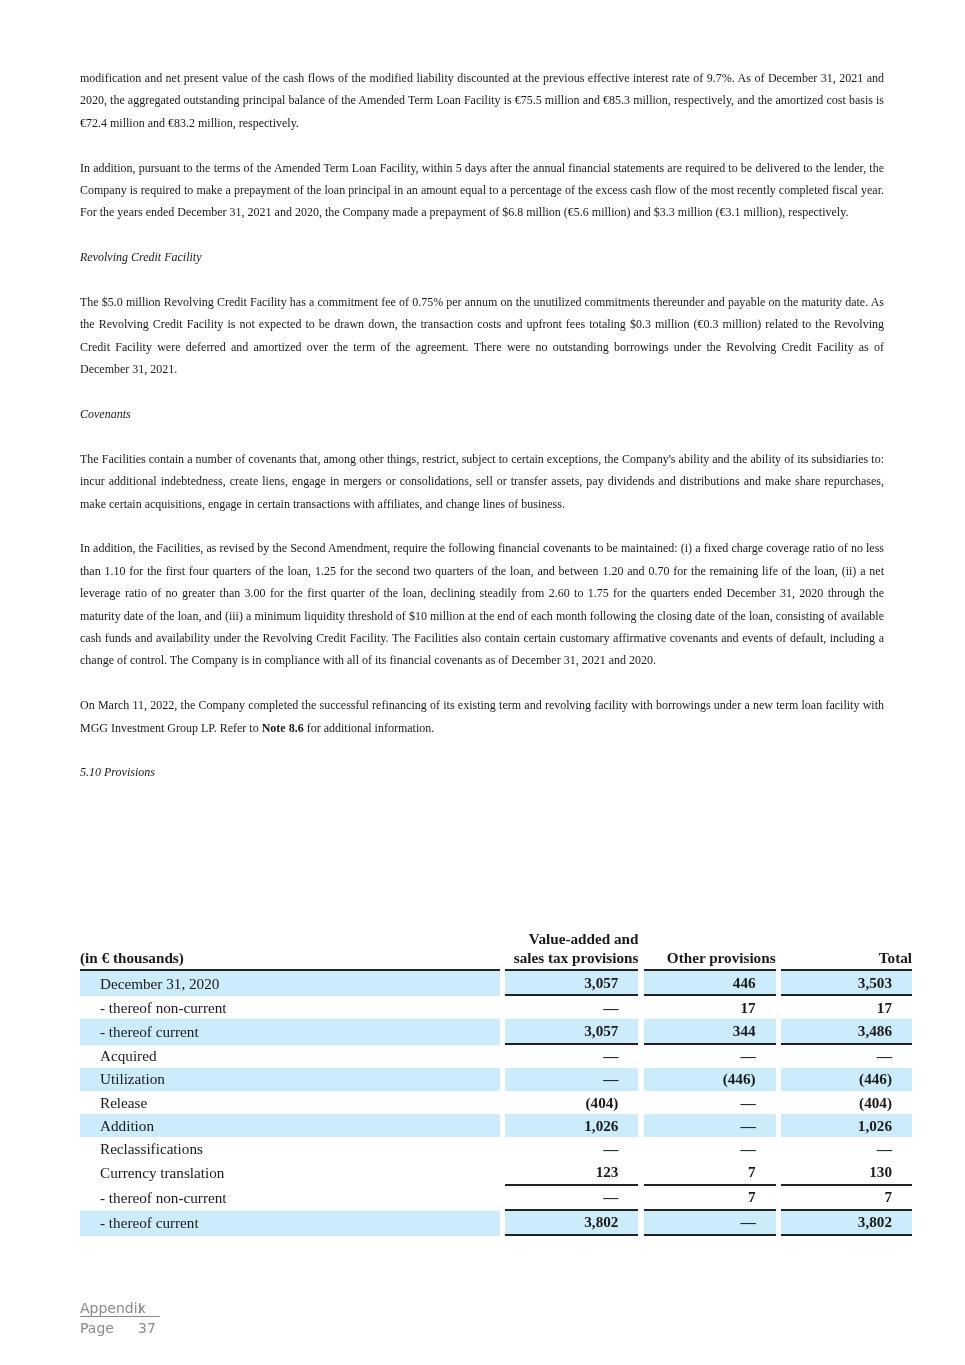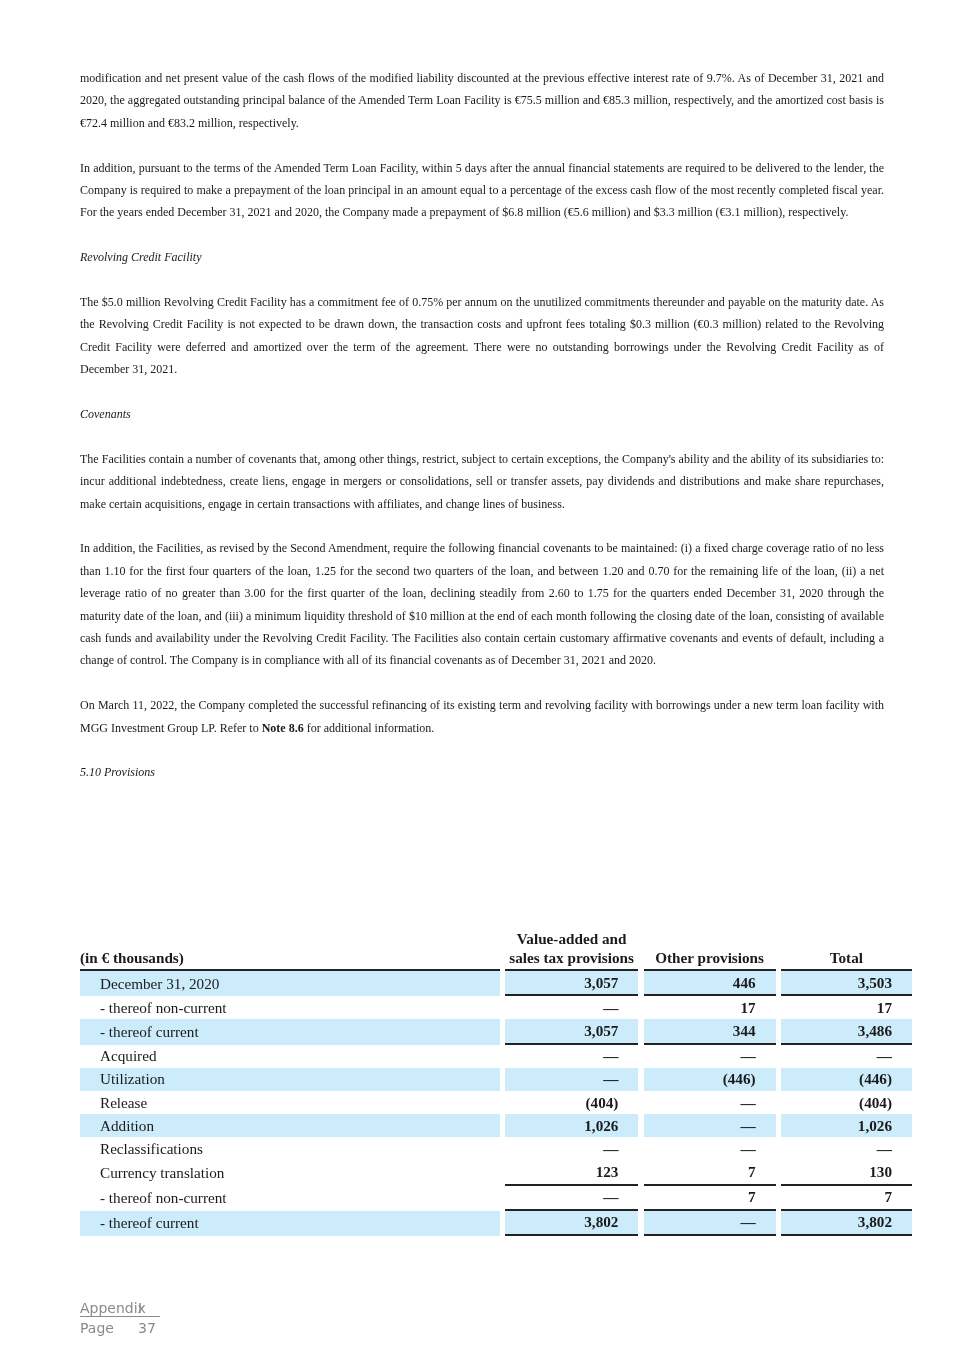--- a/index.html
+++ b/index.html
@@ -6,21 +6,21 @@
     body { width: 965px; height: 1365px; position: relative; overflow: hidden;
            font-family: "Liberation Serif", serif; color: #1a1a1a; }
     .page { position: absolute; left: 80px; top: 67px; width: 804px; }
     p { margin: 0; font-size: 12px; line-height: 22.4px; text-align: justify; }
     .gap { height: 22.4px; }
     .ital { font-style: italic; text-align: left; }
     .tbl-wrap { position: absolute; left: 80px; top: 929px; width: 832px; }
     table { border-collapse: separate; border-spacing: 0; width: 832px; font-size: 15.2px; }
     th { font-weight: bold; line-height: 19px; vertical-align: bottom; padding: 0 0 2px 0; }
     th.lbl { text-align: left; }
-    th.num { text-align: center; margin-top: 23px; }
+    th.num { text-align: right; margin-top: 23px; }
     td { height: 23.2px; line-height: 20px; padding: 0; }
     td.lbl { padding-left: 20px; }
     td.num { text-align: right; padding-right: 20px; font-weight: bold; }
     td.sp, th.sp { width: 6px; background: #ffffff !important; border: none !important; }
     tr.hl td { background: #ccecfc; }
     .c1 { width: 445px; }
     .c2 { width: 124px; }
     .c3 { width: 122px; }
     .c4 { width: 123px; }
     .bb { border-bottom: 2px solid #222; }

